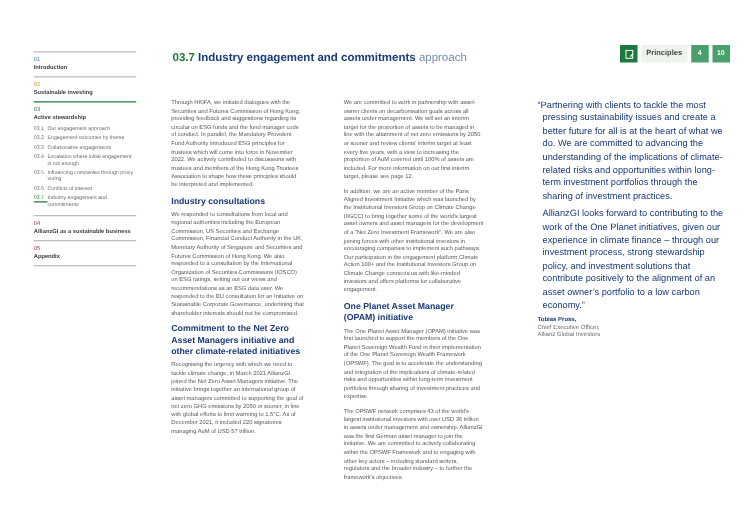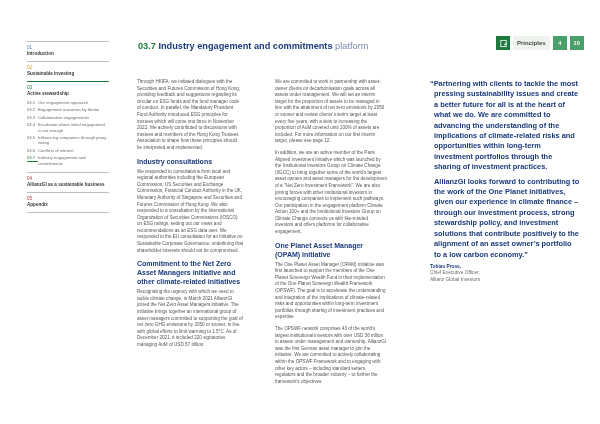--- a/index.html
+++ b/index.html
@@ -35,21 +35,21 @@
     .nav-page { width: 14px; height: 14px; background: #4aa06a; color: #ffffff; font-size: 5.6px; font-weight: bold; display: flex; align-items: center; justify-content: center; }
 
     
     .col { position: absolute; top: 79px; font-size: 4.6px; line-height: 6.6px; color: #555; }
     .col1 { left: 137px; width: 106px; }
     .col2 { left: 275px; width: 112px; }
     .col3 { left: 430px; width: 150px; }
     .col p { margin-bottom: 5px; }
     .col h3 { font-size: 7px; line-height: 9px; color: #1a3a7a; font-weight: bold; margin: 3px 0 3px 0; }
 
-    .quote { font-size: 7.4px; line-height: 10.4px; font-weight: bold; color: #1a3a7a; }
+    .quote { font-size: 7.4px; line-height: 10.4px; font-weight: normal; color: #1a3a7a; }
     .quote p { margin-bottom: 4px; text-indent: -4px; padding-left: 4px; }
     .quote p.noindent { text-indent: 0; }
     .quote-author { margin-top: 3px; font-size: 4.8px; line-height: 6.4px; }
     .quote-author .name { font-weight: bold; color: #1a3a7a; }
     .quote-author .role { color: #6b6b6b; }
   </style>
 </head>
 <body>
 
 <nav class="sidebar">
@@ -107,21 +107,21 @@
   <div class="sb-section">
     <div class="sb-num num-red">05</div>
     <div class="sb-title">Appendix</div>
   </div>
   <div class="sb-rule"></div>
 </nav>
 
 <h1 class="page-title">
   <span class="num">03.7</span>
   <span>Industry engagement and commitments</span>
-  <span class="cont">platform</span>
+  <span class="cont">approach</span>
 </h1>
 
 <div class="nav">
   <div class="nav-icon">
     <svg viewBox="0 0 10 10">
       <rect x="2" y="1.5" width="6" height="7" fill="none" stroke="#ffffff" stroke-width="0.9"></rect>
       <path d="M5.5 6.5 L8 4 L8.8 4.8 L6.3 7.3 Z" fill="#ffffff"></path>
     </svg>
   </div>
   <div class="nav-label">Principles</div>

